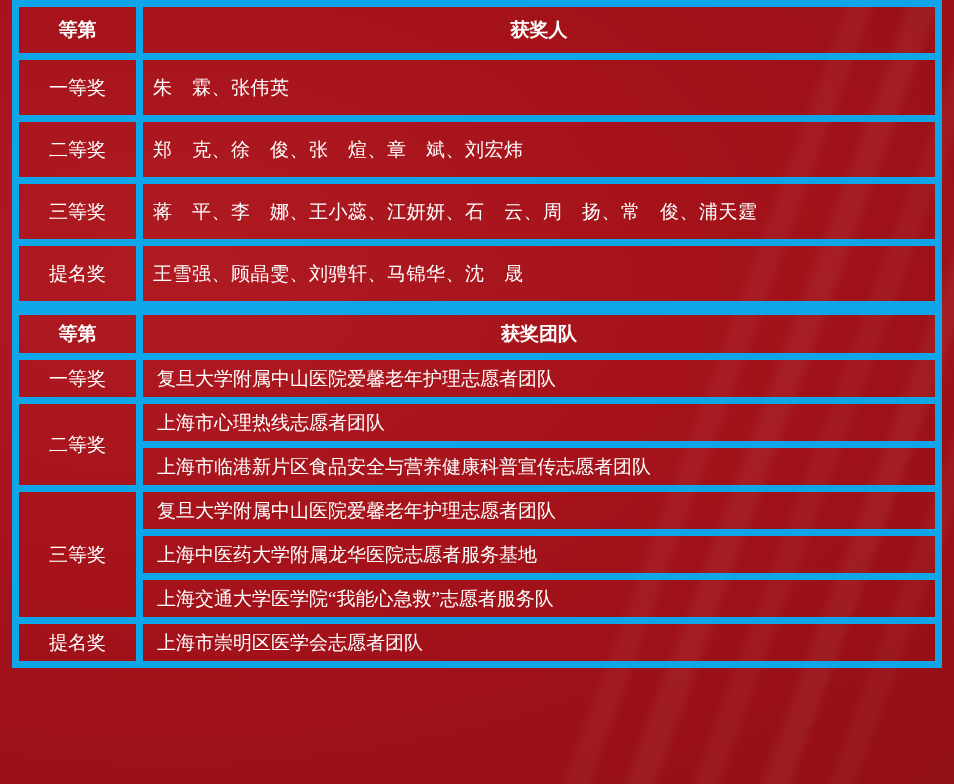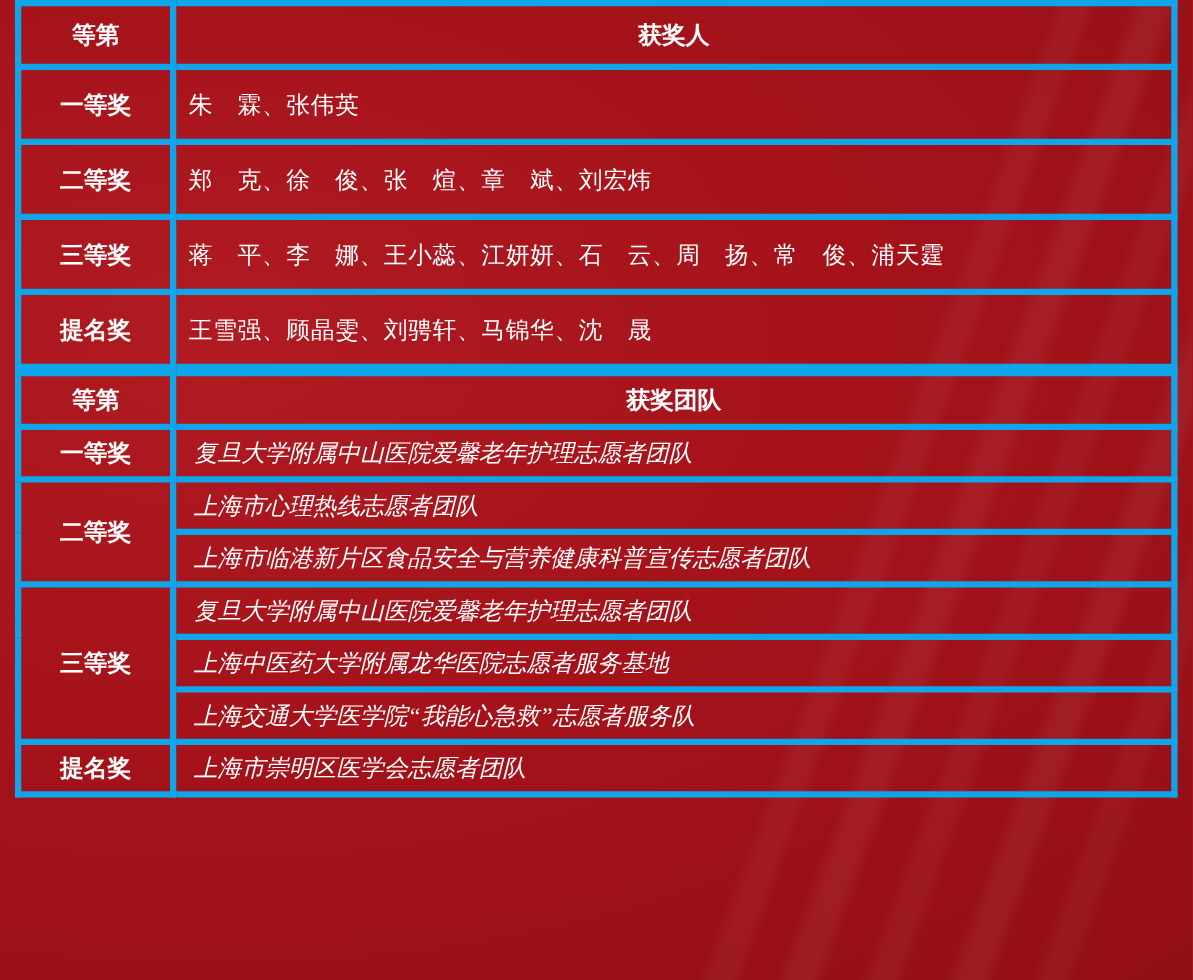--- a/index.html
+++ b/index.html
@@ -52,45 +52,45 @@
 
   table.award-table {
     width: 930px;
     margin: 0 auto;
     border-collapse: collapse;
     table-layout: fixed;
     background: transparent;
   }
   table.award-table th,
   table.award-table td {
-    border: 5px solid #0ea5e9;
+    border: 7px solid #0ea5e9;
     color: #ffffff;
     font-size: 19px;
     font-family: "Liberation Serif", "DejaVu Serif", serif;
     padding: 0 10px;
     vertical-align: middle;
   }
   table.award-table th {
     text-align: center;
     font-weight: bold;
   }
-  .col-rank { width: 124px; text-align: center; font-weight: bold; }
+  .col-rank { width: 124px; text-align: center; }
   .col-names { text-align: left; }
 
   
   #table-individual th { height: 46px; }
   #table-individual td { height: 55px; }
   #table-individual td.col-rank { text-align: center; }
   #table-individual td.col-names { letter-spacing: 0.5px; }
 
   
   #table-team th { height: 38px; }
   #table-team td { height: 37px; }
   #table-team td.col-rank { text-align: center; }
-  #table-team td.col-names { padding-left: 14px; font-style: italic; }
+  #table-team td.col-names { padding-left: 14px; }
 </style>
 </head>
 <body>
 
 <div class="bg-streaks"></div>
 
 <div class="page">
 
 
   <table class="award-table" id="table-individual">

